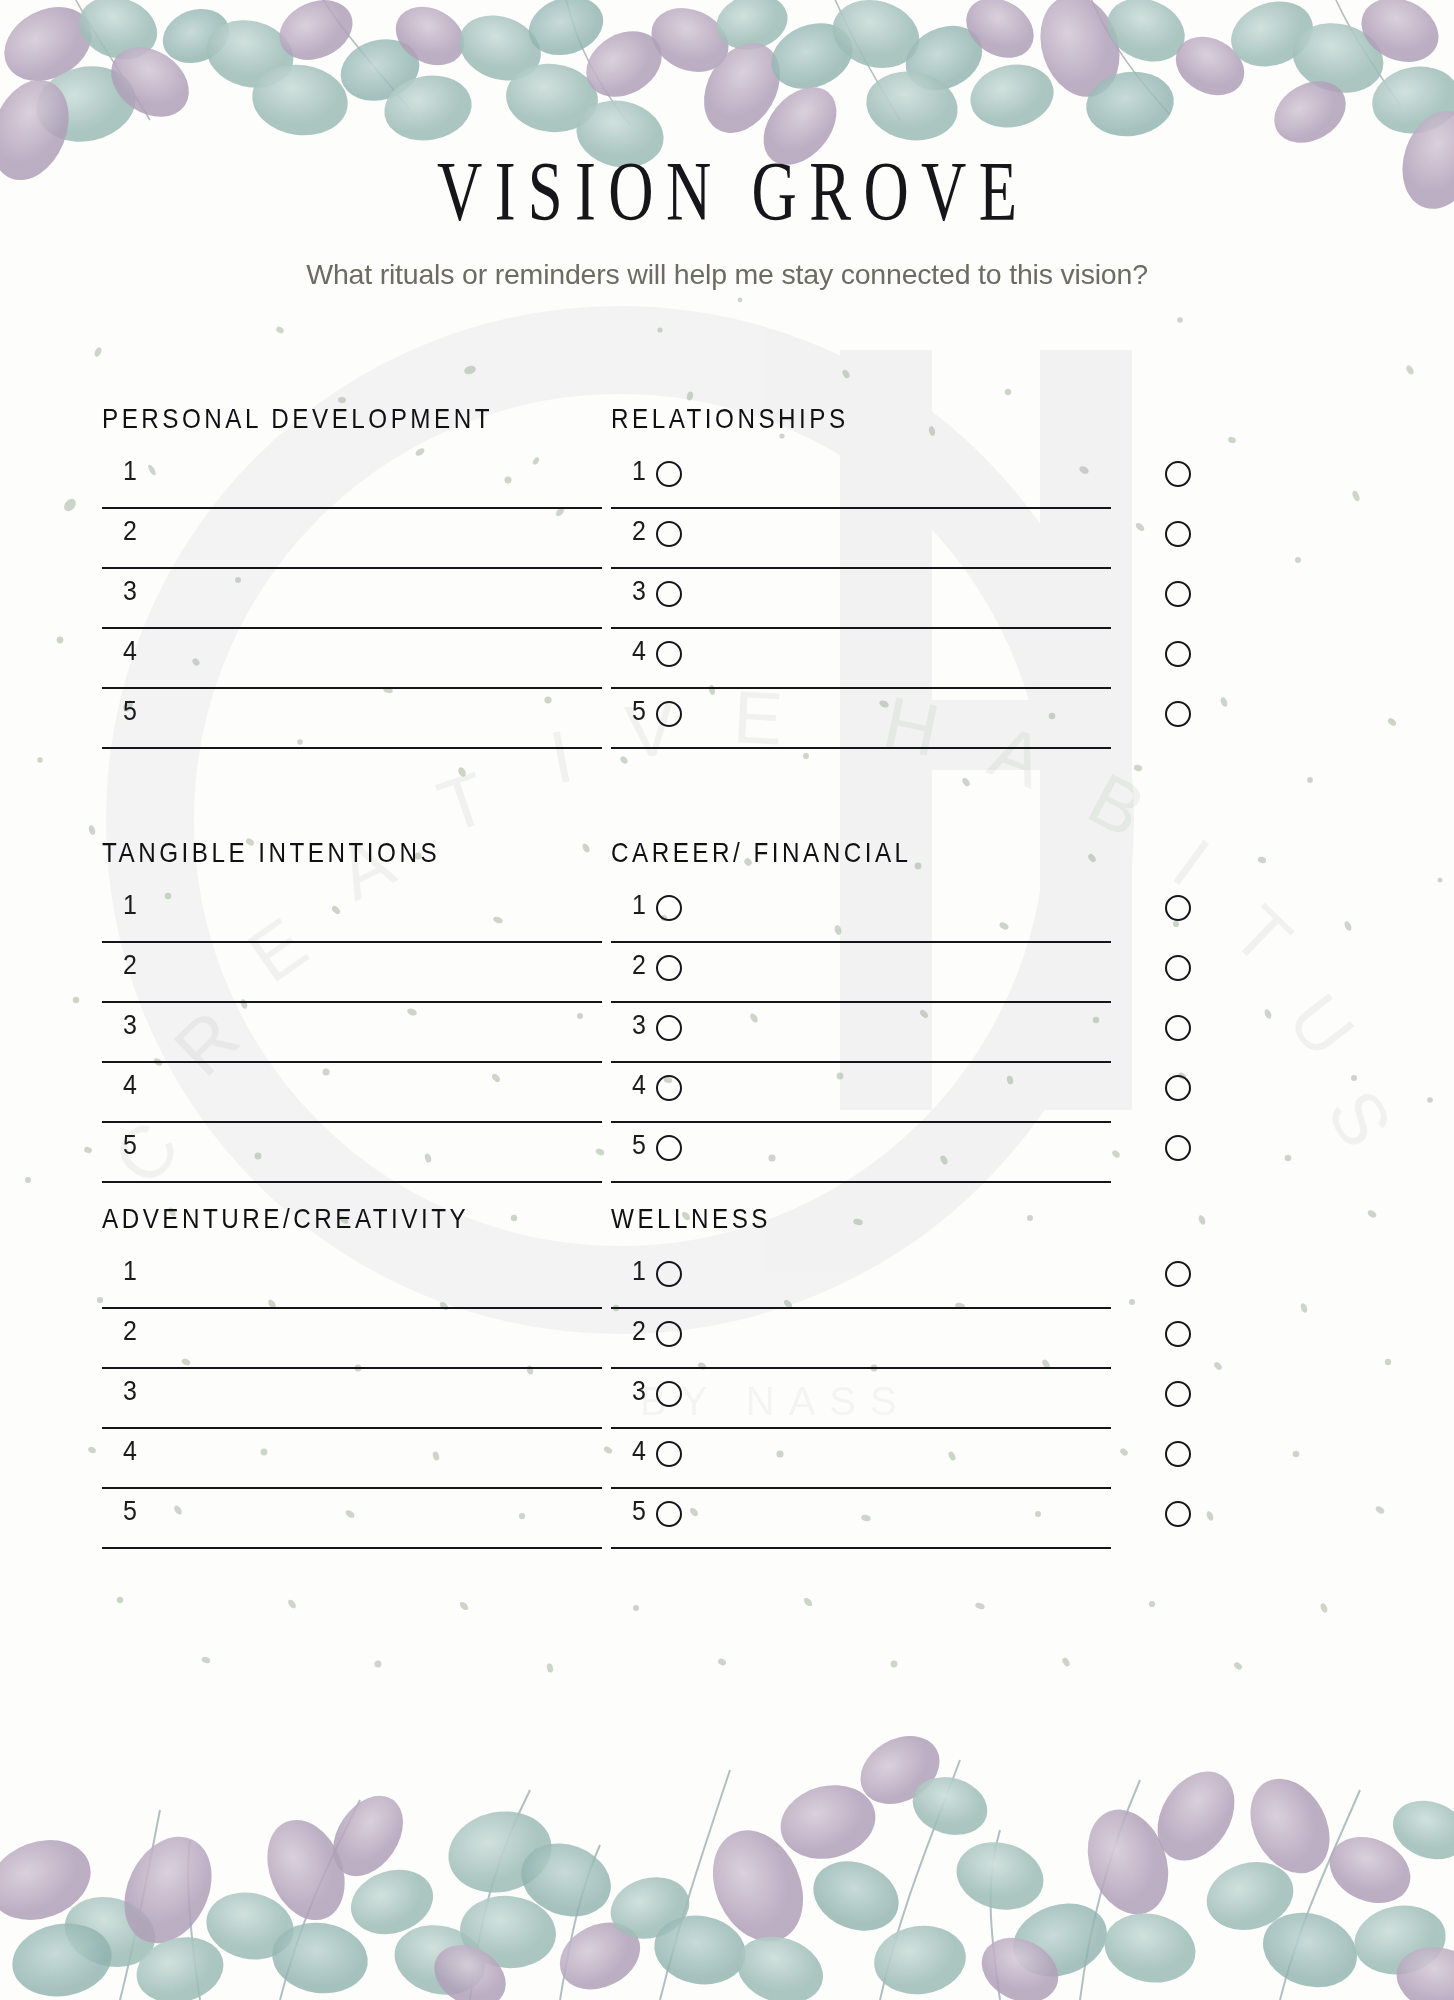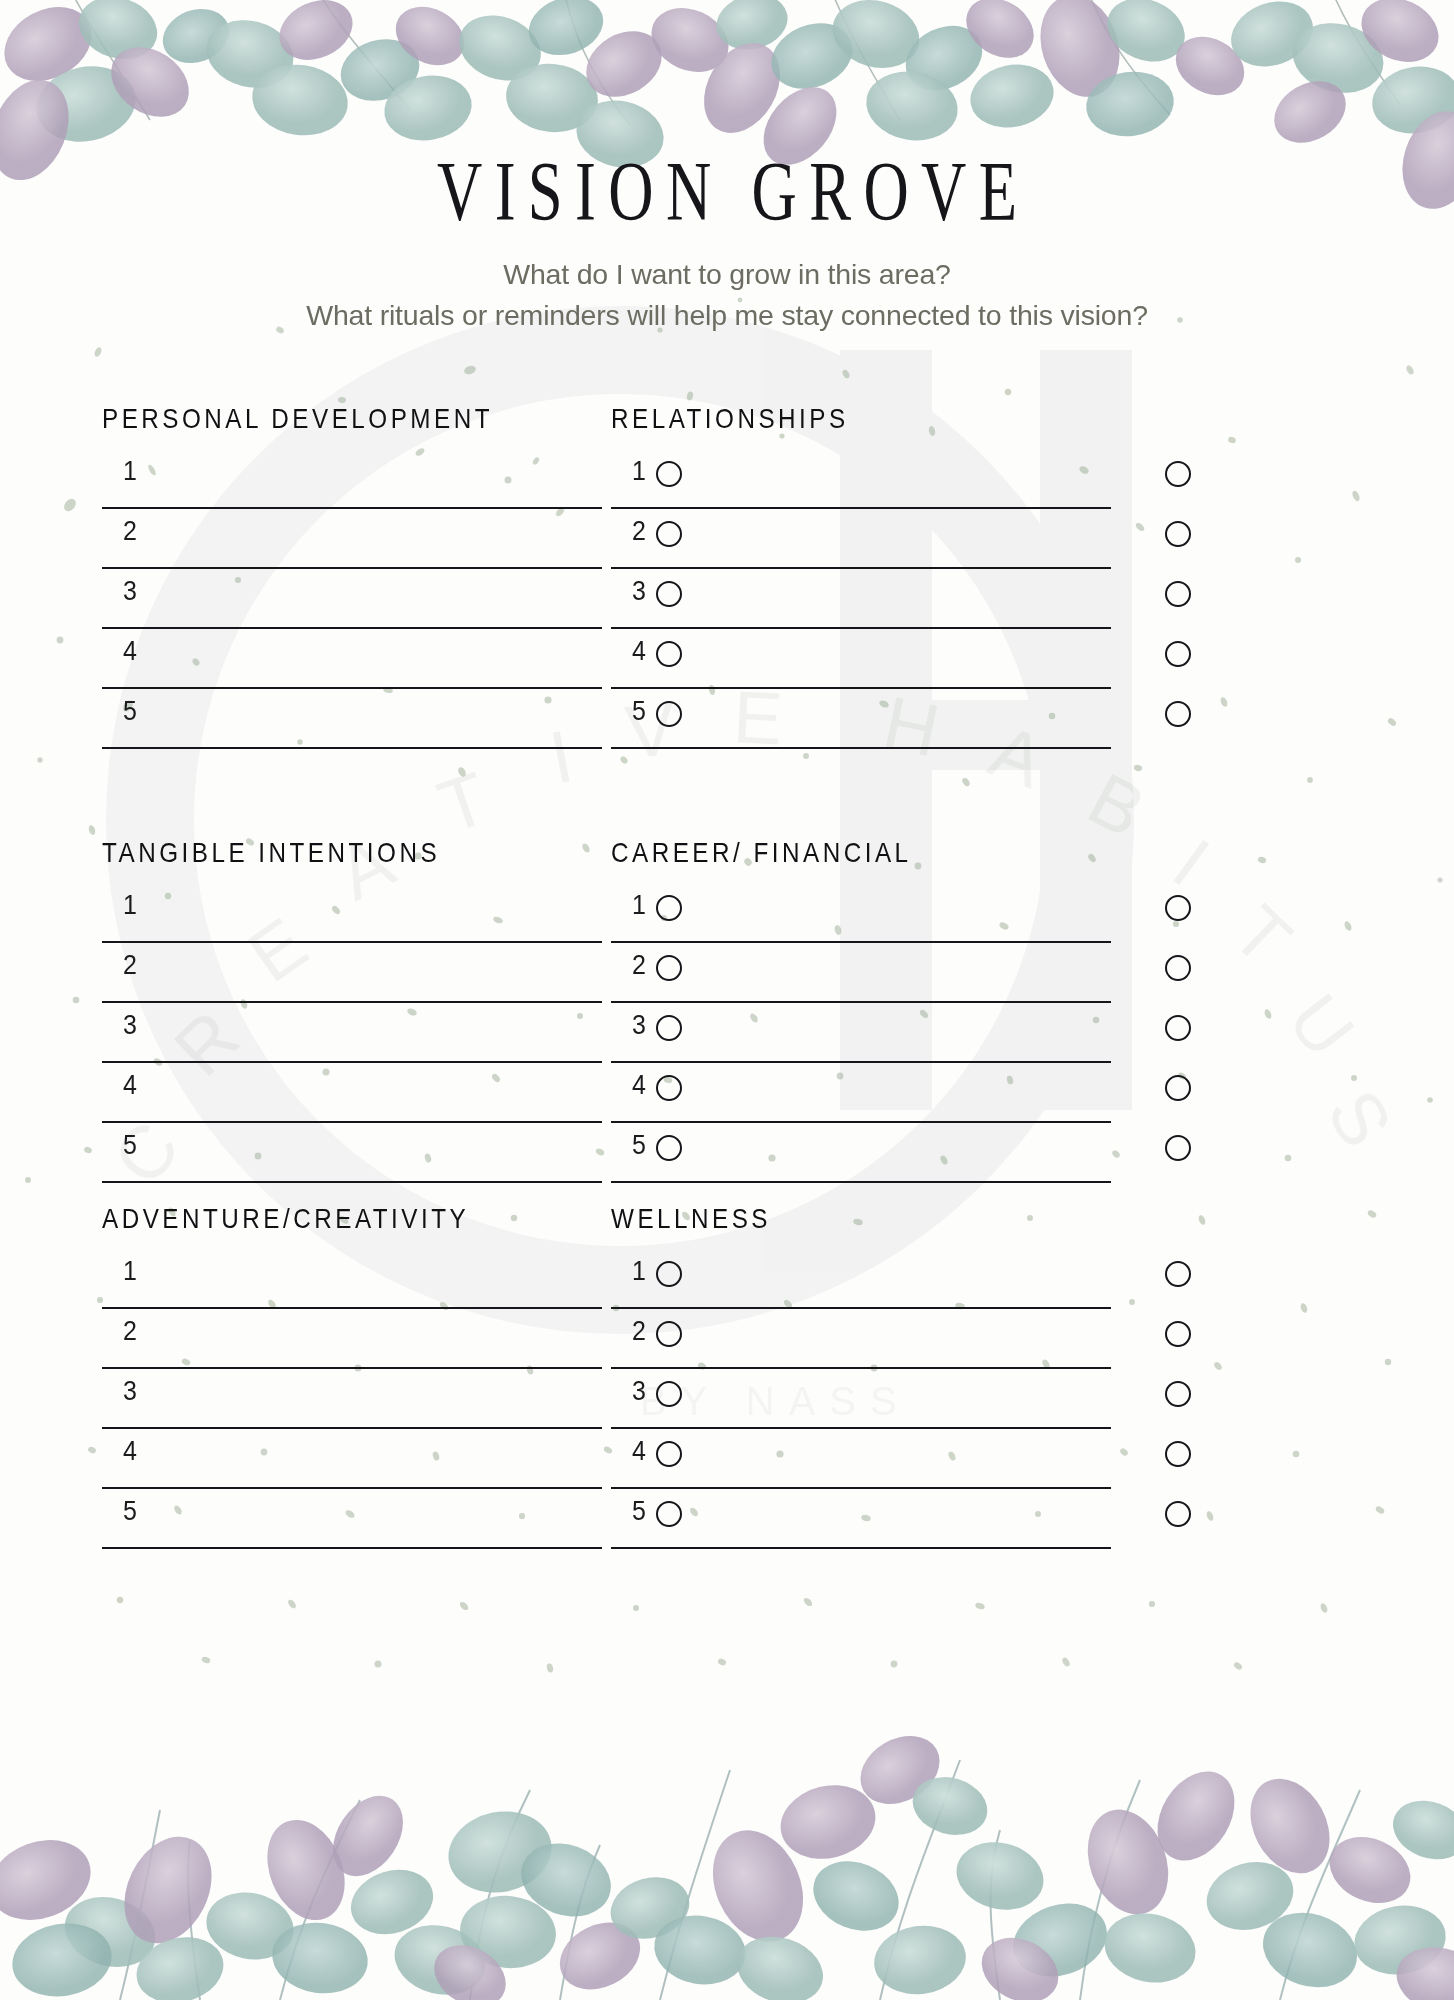--- a/index.html
+++ b/index.html
@@ -480,21 +480,20 @@
       <ellipse cx="1430" cy="190" rx="38" ry="28" fill="url(#lf-sage)" transform="rotate(20 1430 190)"></ellipse>
       <ellipse cx="1440" cy="340" rx="44" ry="32" fill="url(#lf-mauve)" transform="rotate(14 1440 340)"></ellipse>
     </g>
   </svg>
 
   <div class="content">
 
     <div class="title">VISION GROVE</div>
 
     <div class="subtitle">
-      <div class="subtitle-line">What do I want to grow in this area?</div>
       <div class="subtitle-line">What rituals or reminders will help me stay connected to this vision?</div>
     </div>
 
     <div class="grid" id="sections-grid">
         <div class="section col-left band-1">
           <div class="section-heading">PERSONAL DEVELOPMENT</div>
           <div class="rows">
             <div class="row">
               <span class="row-num">1</span>
               <span class="row-line"></span>

